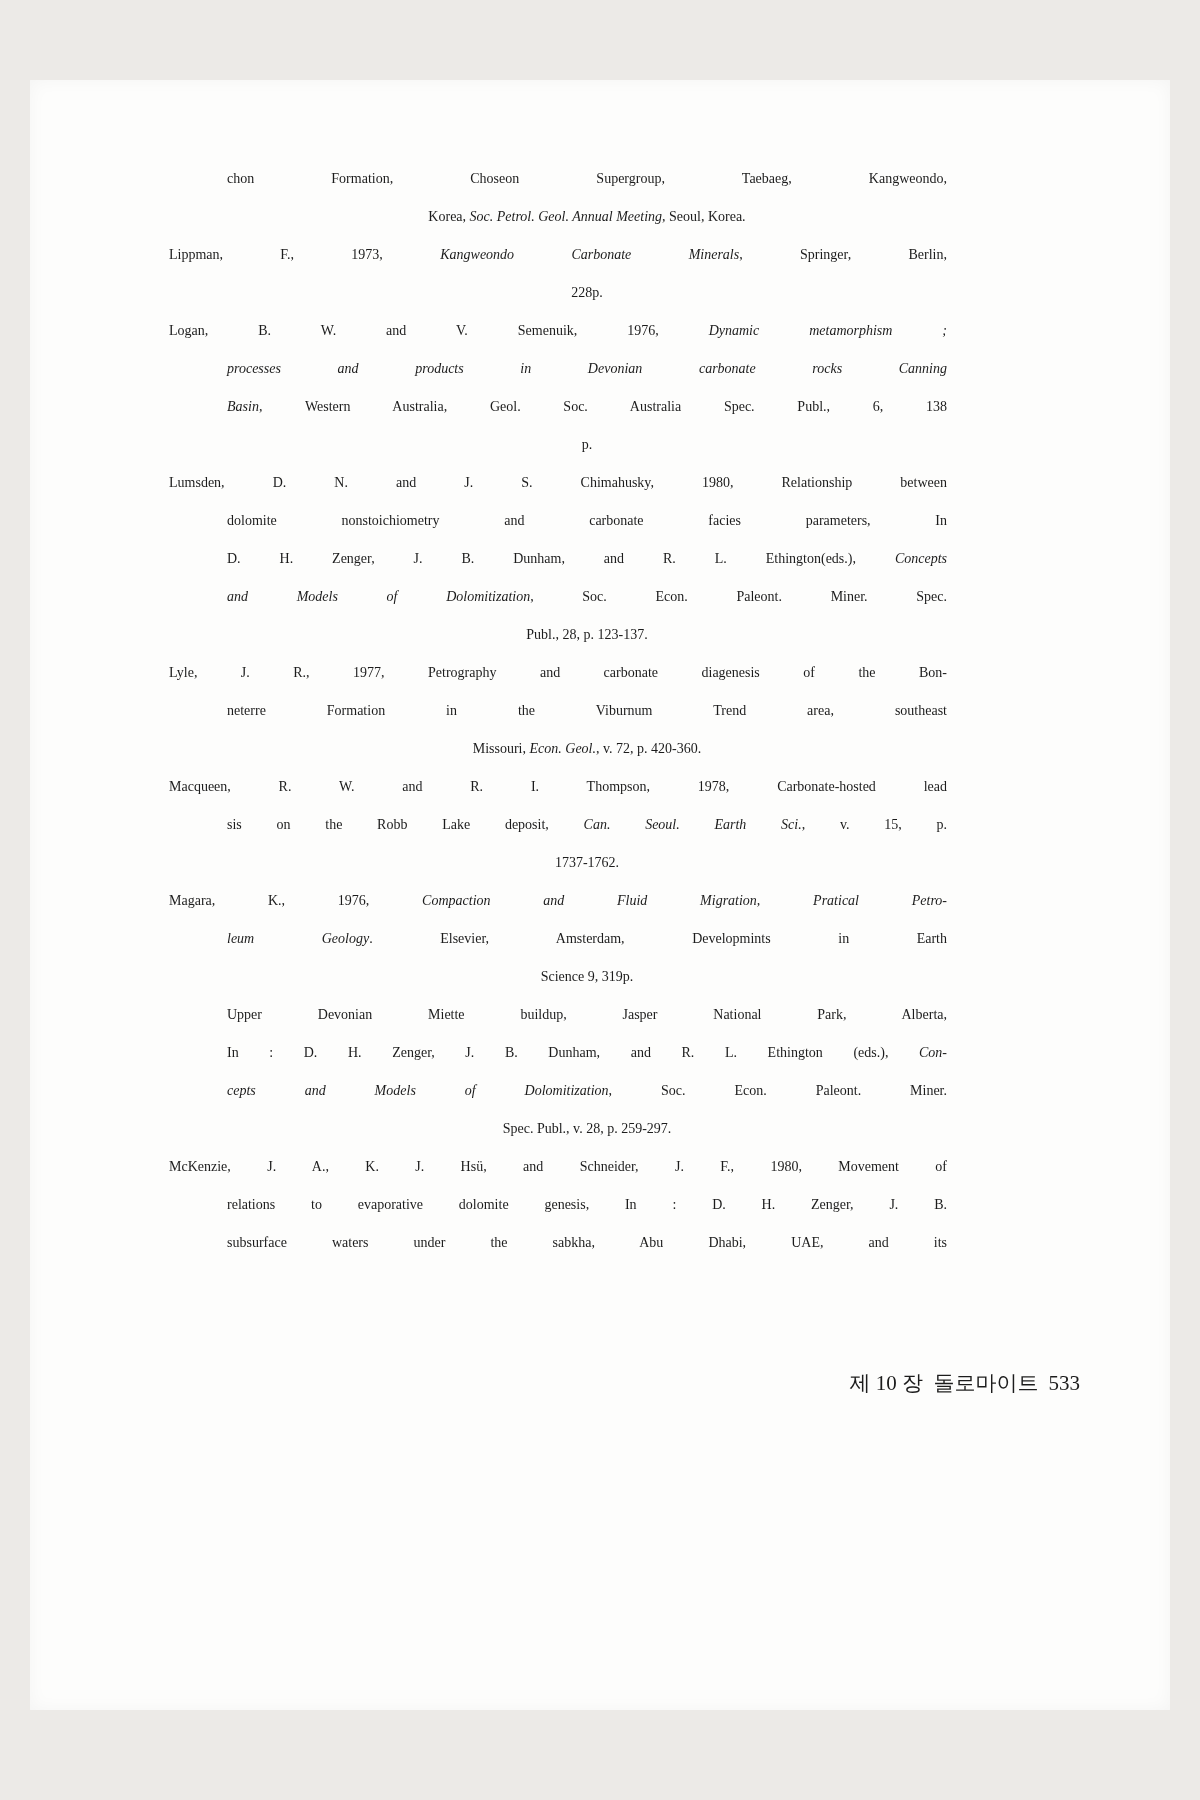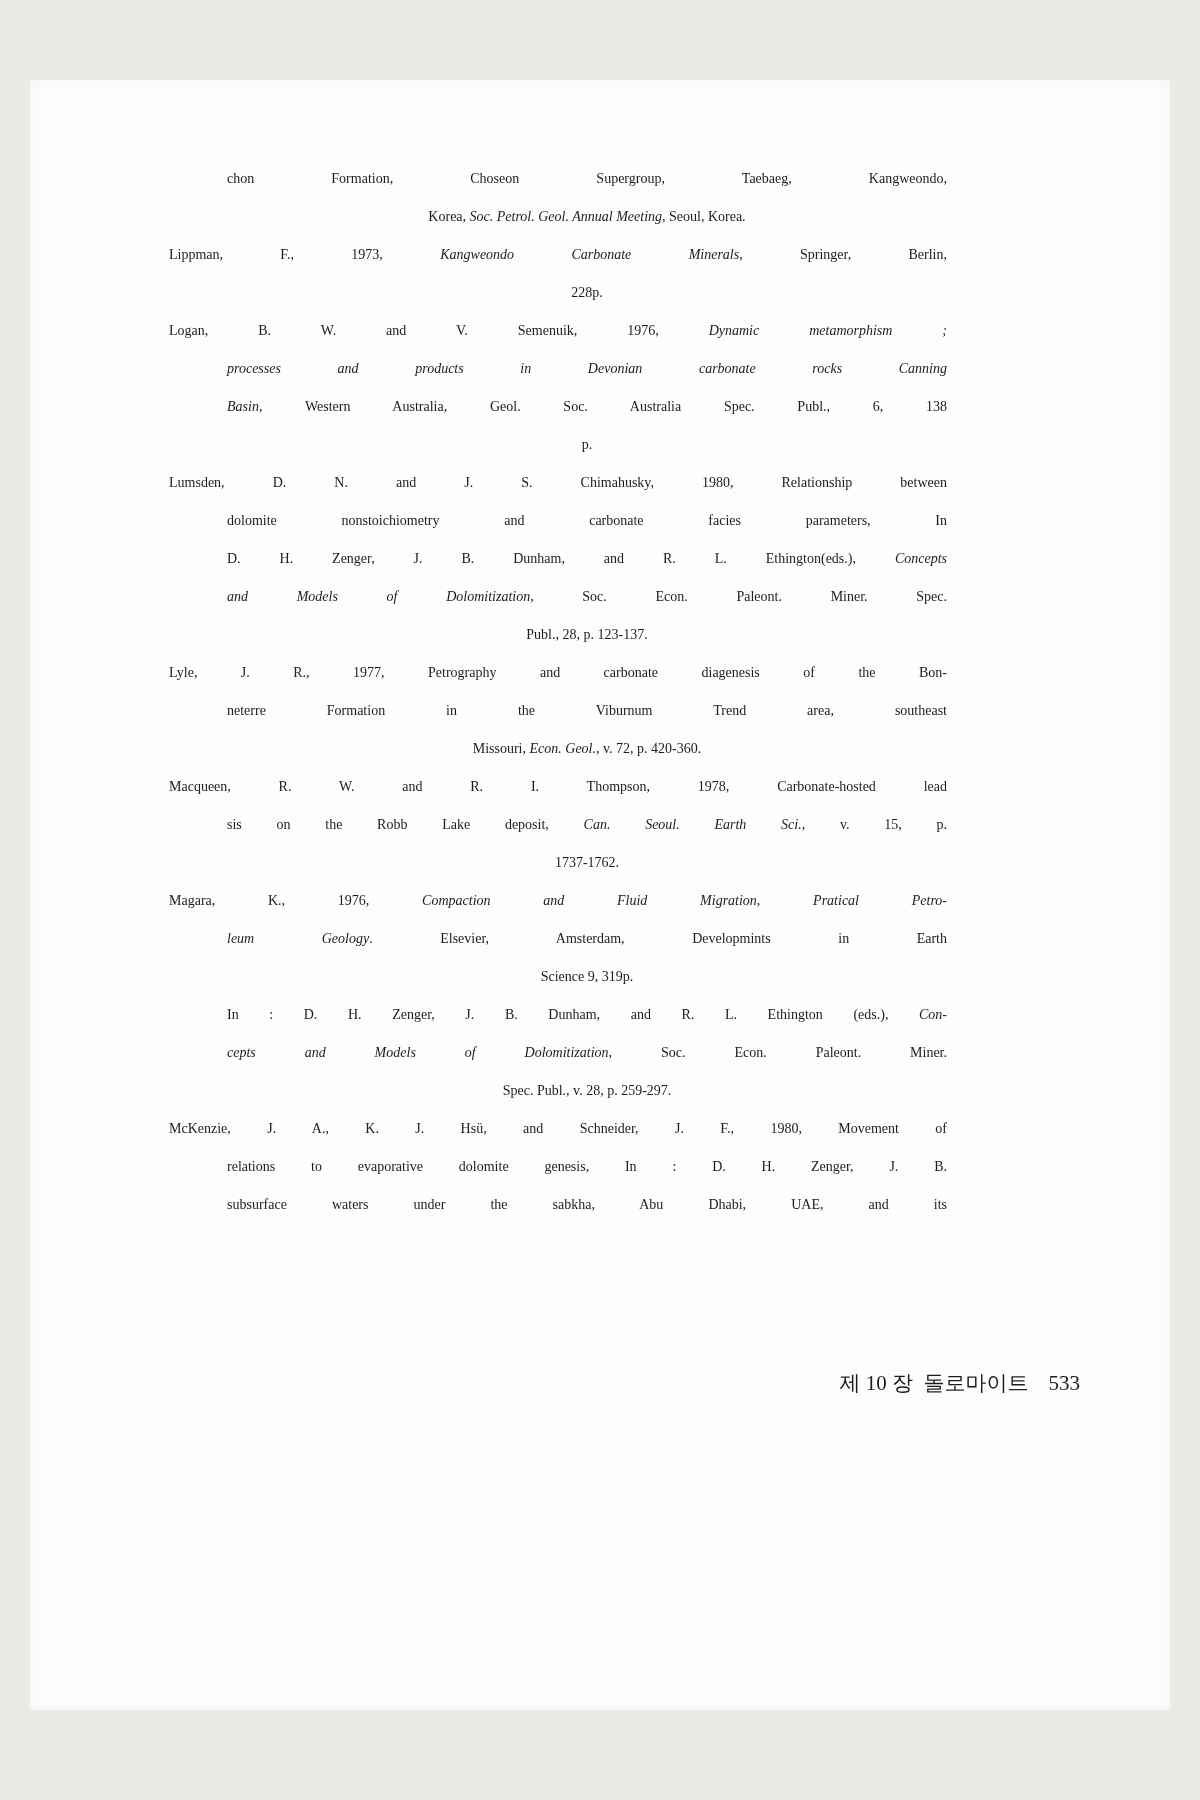--- a/index.html
+++ b/index.html
@@ -55,21 +55,21 @@
     position: absolute;
     left: 127px;
     top: 1344px;
     width: 953px;
     text-align: right;
     font-size: 21px;
     color: #1c1c1c;
     white-space: pre;
   }
   .footer .pgnum {
-    margin-left: 20px;
+    margin-left: 10px;
   }
 </style>
 </head>
 <body>
 
 <div class="page-wrap">
   <div class="scan-page"></div>
 
   <div class="ref-list">
       <div class="ref-line hang justify"><span>chon Formation, Choseon Supergroup, Taebaeg, Kangweondo,</span></div>
@@ -87,20 +87,21 @@
       <div class="ref-line hang"><span>Publ., 28, p. 123-137.</span></div>
       <div class="ref-line justify"><span>Lyle, J. R., 1977, Petrography and carbonate diagenesis of the Bon-</span></div>
       <div class="ref-line hang justify"><span>neterre Formation in the Viburnum Trend area, southeast</span></div>
       <div class="ref-line hang"><span>Missouri, </span><span class="it">Econ. Geol.</span><span>, v. 72, p. 420-360.</span></div>
       <div class="ref-line justify"><span>Macqueen, R. W. and R. I. Thompson, 1978, Carbonate-hosted lead</span></div>
       <div class="ref-line hang justify"><span>sis on the Robb Lake deposit, </span><span class="it">Can. Seoul. Earth Sci.</span><span>, v. 15, p.</span></div>
       <div class="ref-line hang"><span>1737-1762.</span></div>
       <div class="ref-line justify"><span>Magara, K., 1976, </span><span class="it">Compaction and Fluid Migration, Pratical Petro-</span></div>
       <div class="ref-line hang justify"><span class="it">leum Geology</span><span>. Elsevier, Amsterdam, Developmints in Earth</span></div>
       <div class="ref-line hang"><span>Science 9, 319p.</span></div>
+      <div class="ref-line hang justify"><span>Upper Devonian Miette buildup, Jasper National Park, Alberta,</span></div>
       <div class="ref-line hang justify"><span>In : D. H. Zenger, J. B. Dunham, and R. L. Ethington (eds.), </span><span class="it">Con-</span></div>
       <div class="ref-line hang justify"><span class="it">cepts and Models of Dolomitization</span><span>, Soc. Econ. Paleont. Miner.</span></div>
       <div class="ref-line hang"><span>Spec. Publ., v. 28, p. 259-297.</span></div>
       <div class="ref-line justify"><span>McKenzie, J. A., K. J. Hsü, and Schneider, J. F., 1980, Movement of</span></div>
       <div class="ref-line hang justify"><span>relations to evaporative dolomite genesis, In : D. H. Zenger, J. B.</span></div>
       <div class="ref-line hang justify"><span>subsurface waters under the sabkha, Abu Dhabi, UAE, and its</span></div>
     </div>
 
   <div class="footer">
     <span>제 10 장  돌로마이트</span><span class="pgnum">533</span>

